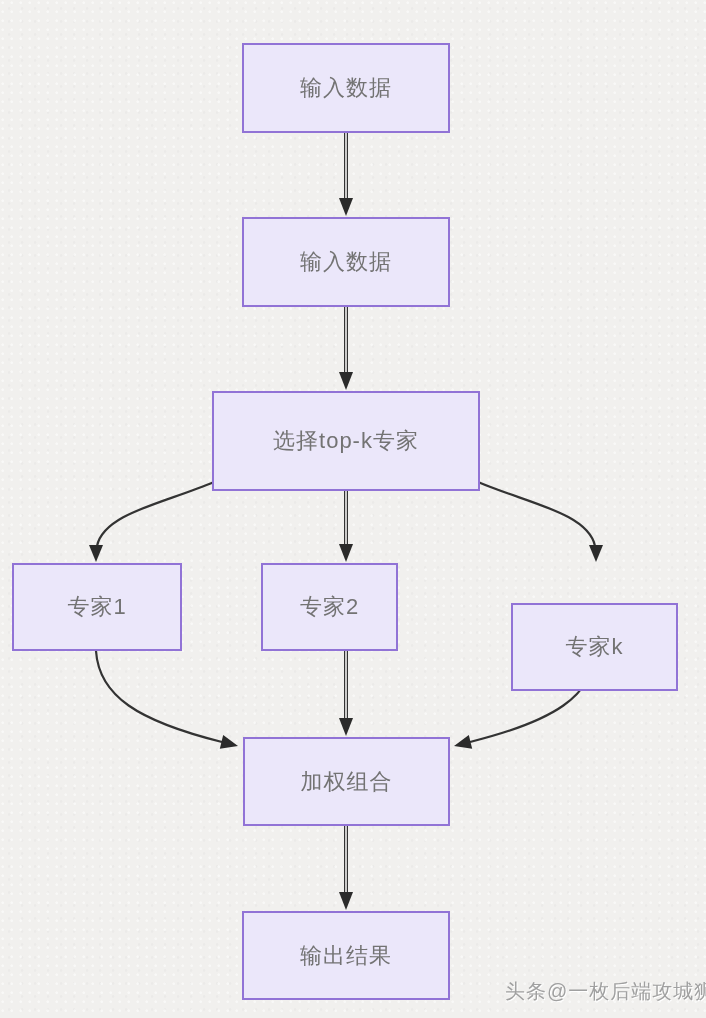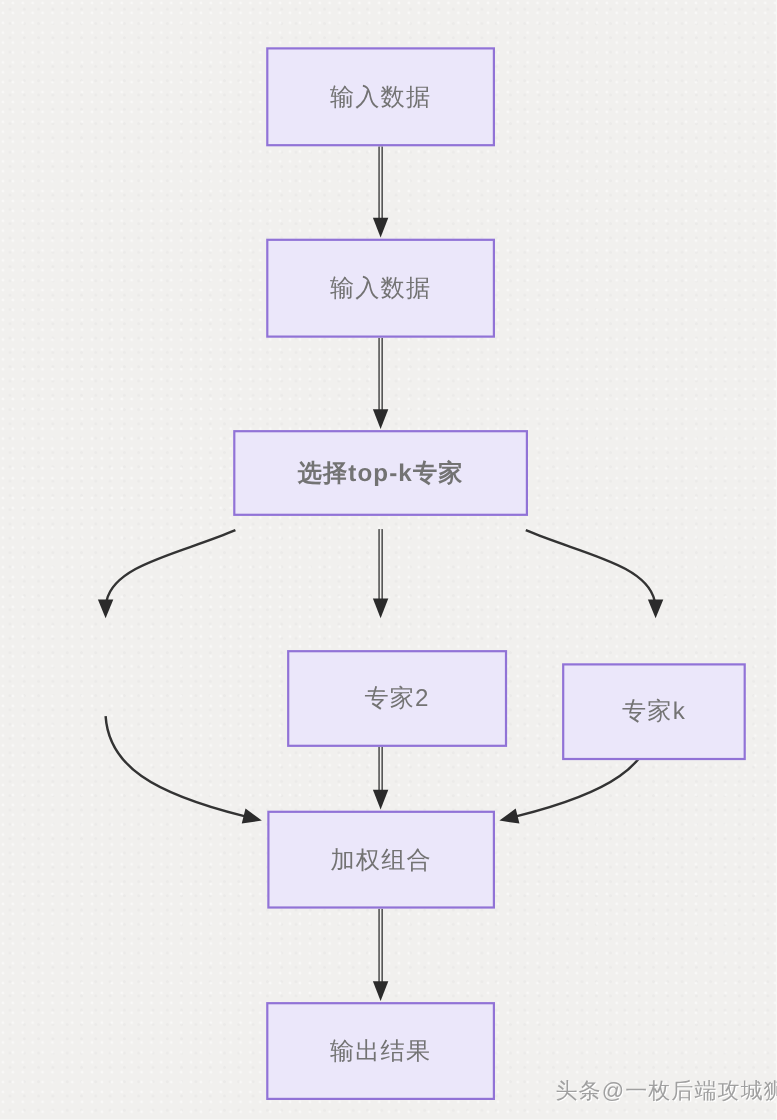--- a/index.html
+++ b/index.html
@@ -22,23 +22,23 @@
     background:#ebe7fa;
     border:2px solid #9173d6;
     color:#737373;
     font-size:22px;
     letter-spacing:1px;
     box-sizing:border-box;
     text-align:center;
   }
   .n-input  {left:242px;top:43px; width:208px;height:90px;}
   .n-gate   {left:242px;top:217px;width:208px;height:90px;}
-  .n-topk   {left:212px;top:391px;width:268px;height:78px;font-weight:bold;}
+  .n-topk   {left:212px;top:391px;width:268px;height:100px;}
   .n-exp1   {left:12px; top:563px;width:170px;height:88px;}
-  .n-exp2   {left:261px;top:563px;width:200px;height:88px;margin-top:28px;}
+  .n-exp2   {left:261px;top:563px;width:137px;height:88px;}
   .n-expk   {left:511px;top:563px;width:167px;height:88px;margin-top:40px;}
   .n-comb   {left:243px;top:737px;width:207px;height:89px;}
   .n-out    {left:242px;top:911px;width:208px;height:89px;}
   .watermark{
     position:absolute;
     left:505px;top:978px;
     font-size:20px;
     color:#a0a0a0;
     letter-spacing:1px;
     text-shadow:1px 1px 0 #ffffff;
@@ -113,20 +113,23 @@
   </div>
 
   <div class="node n-gate">
     <span>输入数据</span>
   </div>
 
   <div class="node n-topk">
     <span>选择top-k专家</span>
   </div>
 
+  <div class="node n-exp1">
+    <span>专家1</span>
+  </div>
 
   <div class="node n-exp2">
     <span>专家2</span>
   </div>
 
   <div class="node n-expk">
     <span>专家k</span>
   </div>
 
   <div class="node n-out">

